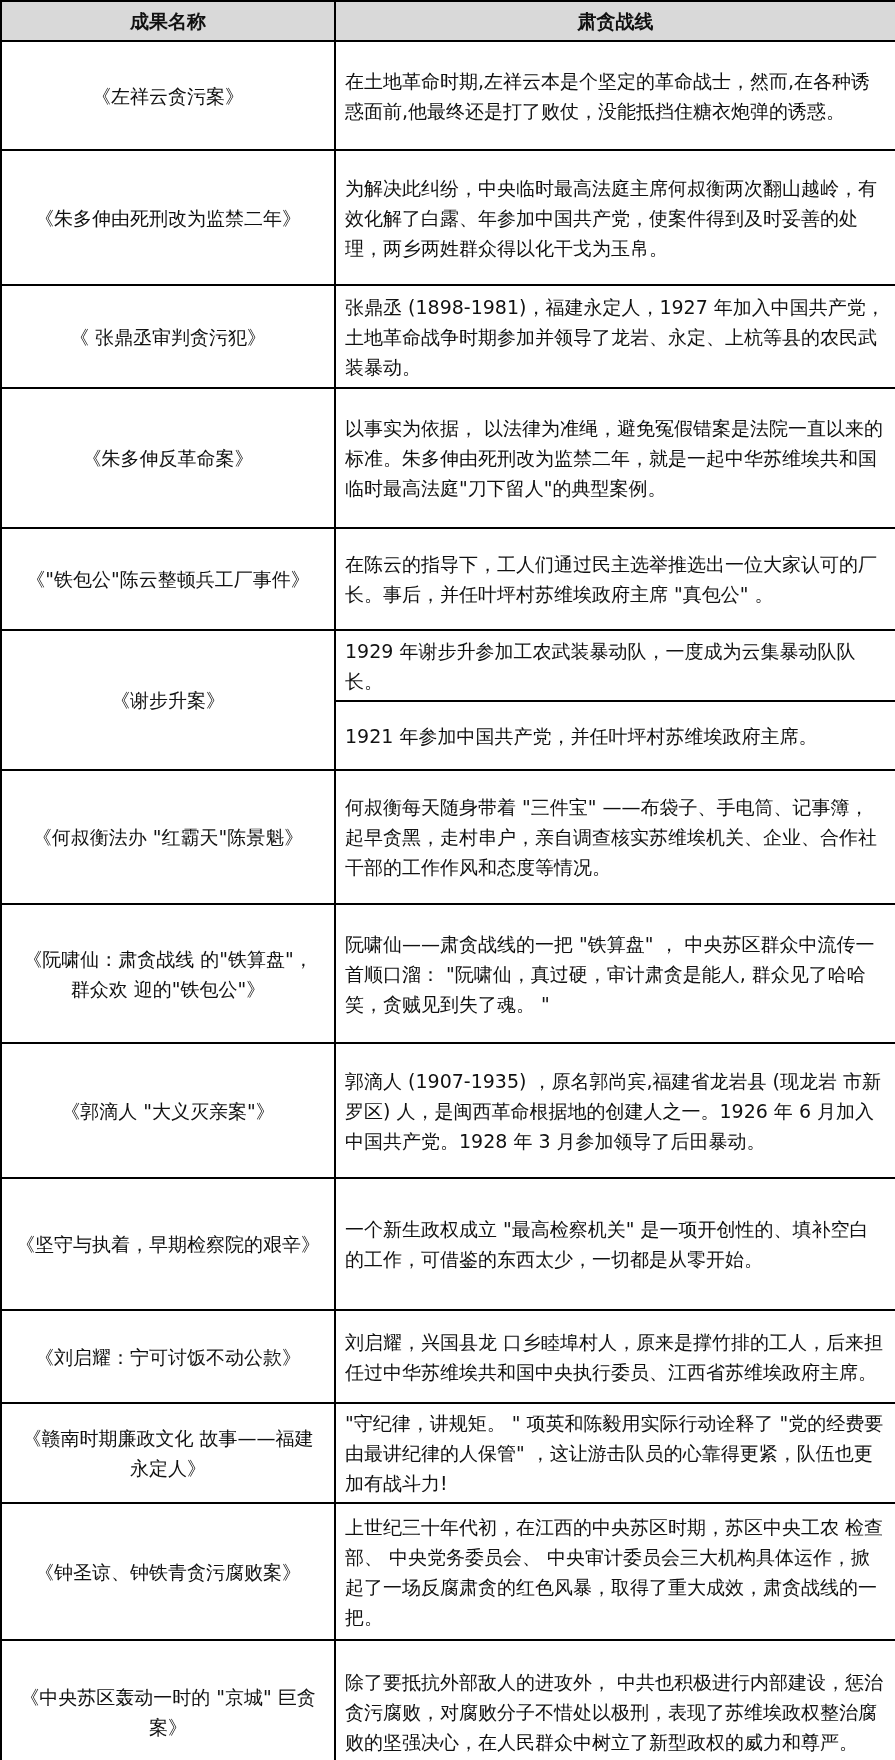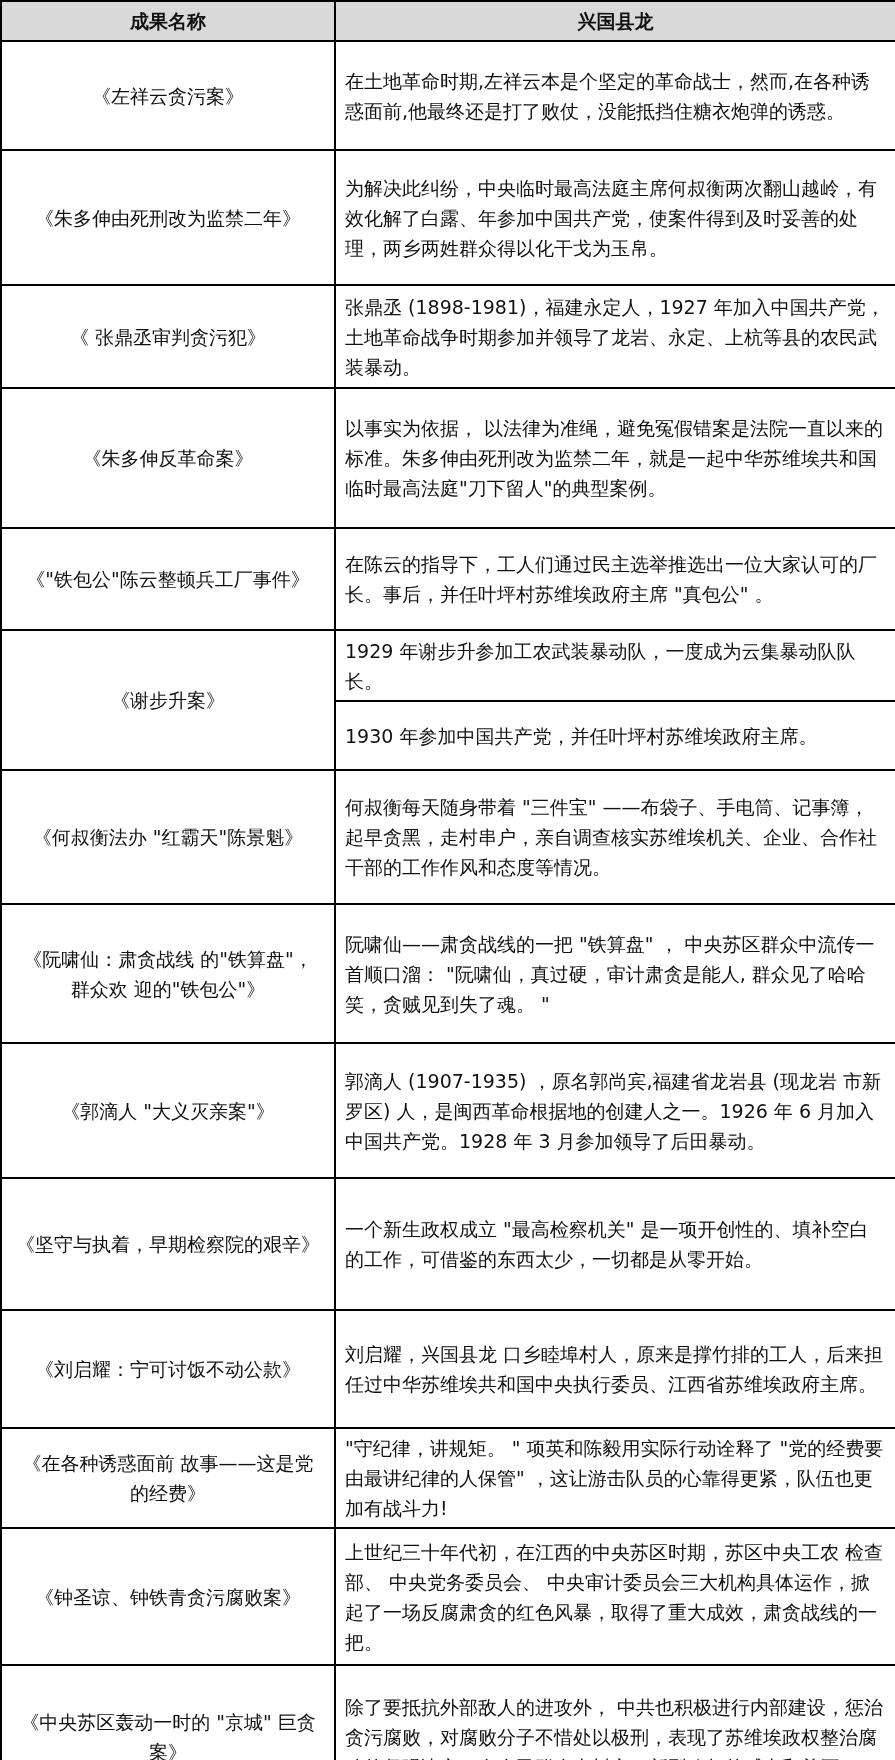--- a/index.html
+++ b/index.html
@@ -50,21 +50,21 @@
 <body>
 
 <table class="results">
   <colgroup>
     <col style="width:334px">
     <col style="width:561px">
   </colgroup>
   <tbody>
       <tr style="height:33px">
     <th class="hdr">成果名称</th>
-    <th class="hdr">兴国县龙</th>
+    <th class="hdr">肃贪战线</th>
   </tr>
 
   <tr style="height:109px">
     <td class="name-cell">《左祥云贪污案》</td>
     <td class="intro-cell">在土地革命时期,左祥云本是个坚定的革命战士，然而,在各种诱惑面前,他最终还是打了败仗，没能抵挡住糖衣炮弹的诱惑。</td>
   </tr>
 
   <tr style="height:135px">
     <td class="name-cell">《朱多伸由死刑改为监禁二年》</td>
     <td class="intro-cell">为解决此纠纷，中央临时最高法庭主席何叔衡两次翻山越岭，有效化解了白露、年参加中国共产党，使案件得到及时妥善的处理，两乡两姓群众得以化干戈为玉帛。</td>
@@ -83,21 +83,21 @@
   <tr style="height:102px">
     <td class="name-cell">《"铁包公"陈云整顿兵工厂事件》</td>
     <td class="intro-cell">在陈云的指导下，工人们通过民主选举推选出一位大家认可的厂长。事后，并任叶坪村苏维埃政府主席 "真包公" 。</td>
   </tr>
 
   <tr style="height:71px">
     <td class="name-cell" rowspan="2">《谢步升案》</td>
     <td class="intro-cell">1929 年谢步升参加工农武装暴动队，一度成为云集暴动队队长。</td>
   </tr>
   <tr style="height:69px">
-    <td class="intro-cell">1930 年参加中国共产党，并任叶坪村苏维埃政府主席。</td>
+    <td class="intro-cell">1921 年参加中国共产党，并任叶坪村苏维埃政府主席。</td>
   </tr>
 
   <tr style="height:134px">
     <td class="name-cell">《何叔衡法办 "红霸天"陈景魁》</td>
     <td class="intro-cell">何叔衡每天随身带着 "三件宝" ——布袋子、手电筒、记事簿，起早贪黑，走村串户，亲自调查核实苏维埃机关、企业、合作社干部的工作作风和态度等情况。</td>
   </tr>
 
   <tr style="height:139px">
     <td class="name-cell">《阮啸仙：肃贪战线 的"铁算盘"，群众欢 迎的"铁包公"》</td>
     <td class="intro-cell">阮啸仙——肃贪战线的一把 "铁算盘" ， 中央苏区群众中流传一首顺口溜： "阮啸仙，真过硬，审计肃贪是能人, 群众见了哈哈笑，贪贼见到失了魂。 "</td>
@@ -106,27 +106,27 @@
   <tr style="height:135px">
     <td class="name-cell">《郭滴人 "大义灭亲案"》</td>
     <td class="intro-cell">郭滴人 (1907-1935) ，原名郭尚宾,福建省龙岩县 (现龙岩 市新罗区) 人，是闽西革命根据地的创建人之一。1926 年 6 月加入中国共产党。1928 年 3 月参加领导了后田暴动。</td>
   </tr>
 
   <tr style="height:132px">
     <td class="name-cell">《坚守与执着，早期检察院的艰辛》</td>
     <td class="intro-cell">一个新生政权成立 "最高检察机关" 是一项开创性的、填补空白的工作，可借鉴的东西太少，一切都是从零开始。</td>
   </tr>
 
-  <tr style="height:118px">
+  <tr style="height:93px">
     <td class="name-cell">《刘启耀：宁可讨饭不动公款》</td>
     <td class="intro-cell">刘启耀，兴国县龙 口乡睦埠村人，原来是撑竹排的工人，后来担任过中华苏维埃共和国中央执行委员、江西省苏维埃政府主席。</td>
   </tr>
 
   <tr style="height:100px">
-    <td class="name-cell">《在各种诱惑面前 故事——这是党的经费》</td>
+    <td class="name-cell">《赣南时期廉政文化 故事——福建永定人》</td>
     <td class="intro-cell">"守纪律，讲规矩。 " 项英和陈毅用实际行动诠释了 "党的经费要由最讲纪律的人保管" ，这让游击队员的心靠得更紧，队伍也更加有战斗力!</td>
   </tr>
 
   <tr style="height:137px">
     <td class="name-cell">《钟圣谅、钟铁青贪污腐败案》</td>
     <td class="intro-cell">上世纪三十年代初，在江西的中央苏区时期，苏区中央工农 检查部、 中央党务委员会、 中央审计委员会三大机构具体运作，掀起了一场反腐肃贪的红色风暴，取得了重大成效，肃贪战线的一把。</td>
   </tr>
 
   <tr style="height:143px">
     <td class="name-cell">《中央苏区轰动一时的 "京城" 巨贪案》</td>

